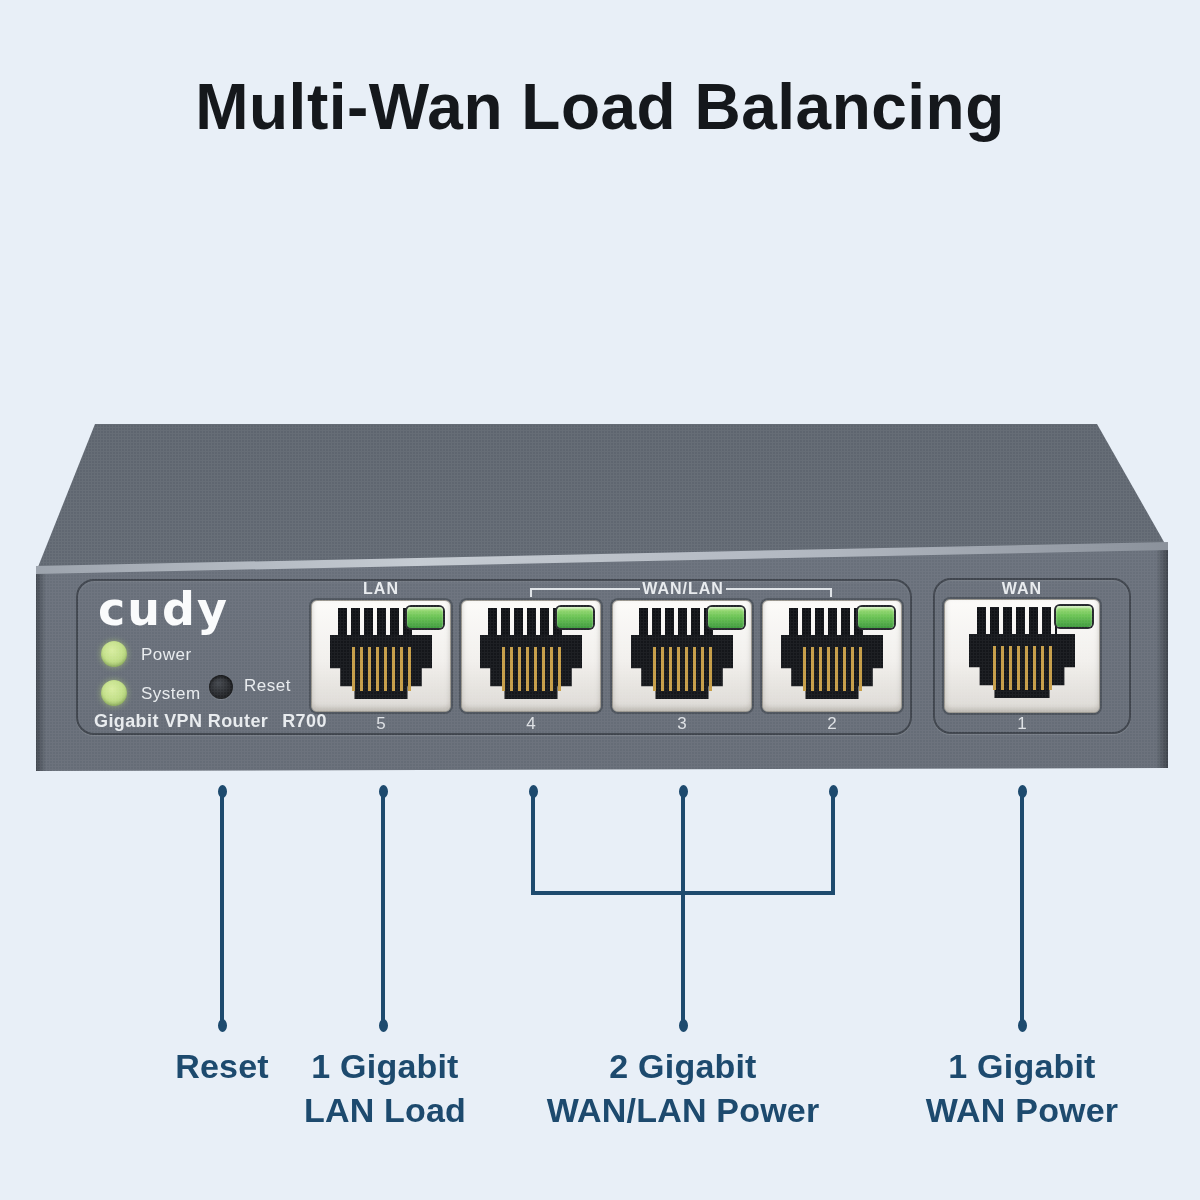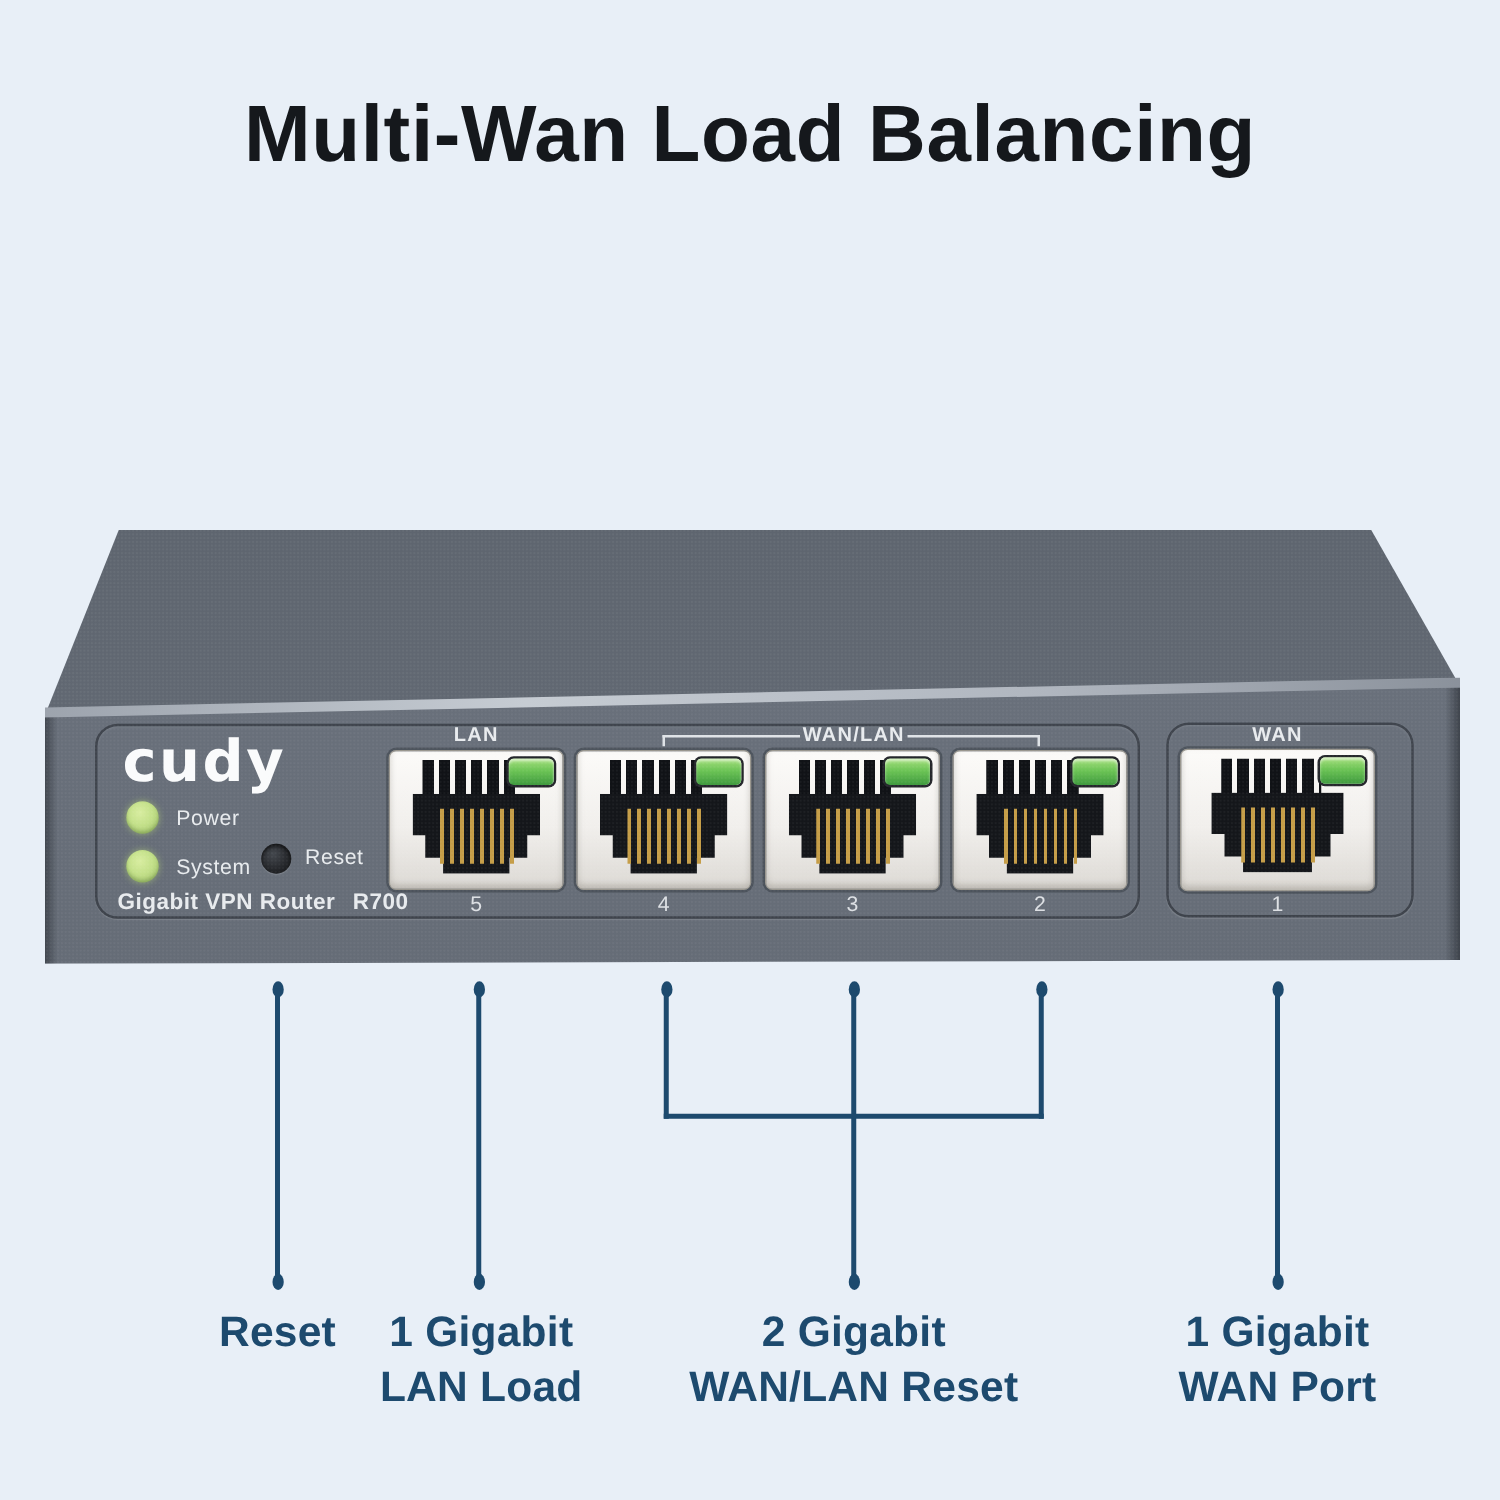--- a/index.html
+++ b/index.html
@@ -218,20 +218,20 @@
 
   <div class="callout" style="left:222px">
     <div>Reset</div>
   </div>
   <div class="callout" style="left:385px">
     <div>1 Gigabit</div>
     <div>LAN Load</div>
   </div>
   <div class="callout" style="left:683px">
     <div>2 Gigabit</div>
-    <div>WAN/LAN Reset</div>
+    <div>WAN/LAN Power</div>
   </div>
   <div class="callout" style="left:1022px">
     <div>1 Gigabit</div>
-    <div>WAN Port</div>
+    <div>WAN Power</div>
   </div>
 
 </div>
 
 </body></html>

